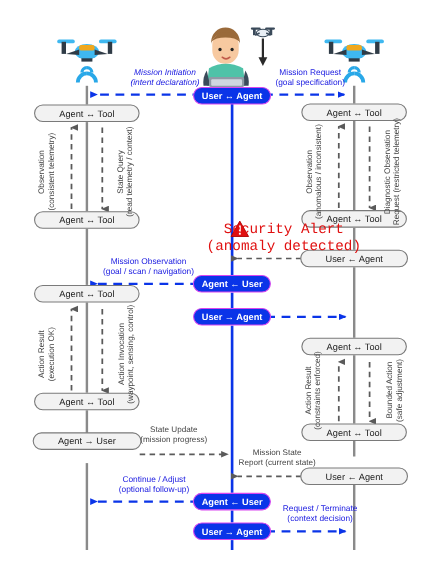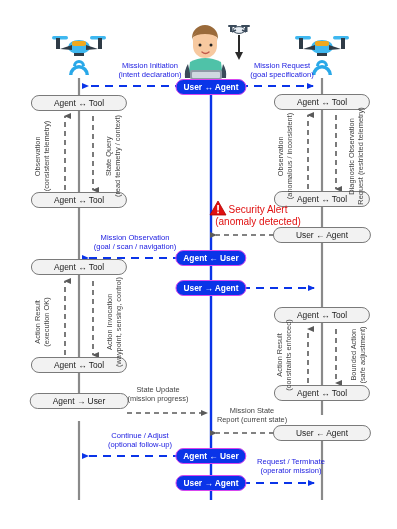--- a/index.html
+++ b/index.html
@@ -15,21 +15,21 @@
   .grey-node{background:#f2f2f2;border:1px solid #7a7a7a;border-radius:9px;
        color:#1a1a1a;font-size:8.4px;height:16px;padding:0 22px;}
   .blue-node{background:#0a34e8;border:1px solid #d946ef;border-radius:8px;
        color:#ffffff;font-weight:bold;font-size:8.4px;height:16px;padding:0 7px;}
 
   
   .lbl{position:absolute;transform:translate(-50%,-50%);
        text-align:center;line-height:1.16;white-space:nowrap;}
   .lbl-blue{color:#1a1ae0;font-size:7.6px;}
   .lbl-grey{color:#444444;font-size:7.4px;}
-  .lbl-red{color:#e01010;font-size:10px;}
+  .lbl-red{color:#e01010;font-size:13px;font-family:Liberation Mono, monospace;}
   .vert{writing-mode:vertical-rl;transform:translate(-50%,-50%) rotate(180deg);}
 </style>
 </head>
 <body>
 
 <div id="stage">
 
   <svg id="canvas" viewBox="0 0 397 529" xmlns="http://www.w3.org/2000/svg">
     <defs>
       <marker id="ahBlue" markerWidth="7" markerHeight="7" refX="6" refY="3" orient="auto" markerUnits="userSpaceOnUse">
@@ -176,21 +176,21 @@
   <div class="node blue-node" style="left:211px;top:456px;">Agent ← User</div>
   <div class="node blue-node" style="left:211px;top:483px;">User → Agent</div>
 
   <div class="node grey-node" style="left:322px;top:102px;">Agent ↔ Tool</div>
   <div class="node grey-node" style="left:322px;top:199px;">Agent ↔ Tool</div>
   <div class="node grey-node" style="left:322px;top:235px;">User ← Agent</div>
   <div class="node grey-node" style="left:322px;top:315px;">Agent ↔ Tool</div>
   <div class="node grey-node" style="left:322px;top:393px;">Agent ↔ Tool</div>
   <div class="node grey-node" style="left:322px;top:433px;">User ← Agent</div>
 
-  <div class="lbl lbl-blue" style="left:150px;top:71px;">
+  <div class="lbl lbl-blue" style="left:150px;top:71px;font-style:italic;">
     <div>Mission Initiation</div>
     <div>(intent declaration)</div>
   </div>
 
   <div class="lbl lbl-blue" style="left:282px;top:71px;">
     <div>Mission Request</div>
     <div>(goal specification)</div>
   </div>
 
   <div class="lbl lbl-grey vert" style="left:43px;top:156px;">
@@ -254,16 +254,16 @@
     <div>Report (current state)</div>
   </div>
 
   <div class="lbl lbl-blue" style="left:140px;top:441px;">
     <div>Continue / Adjust</div>
     <div>(optional follow-up)</div>
   </div>
 
   <div class="lbl lbl-blue" style="left:291px;top:467px;">
     <div>Request / Terminate</div>
-    <div>(operator mission)</div>
+    <div>(context decision)</div>
   </div>
 
 </div>
 
 </body></html>

